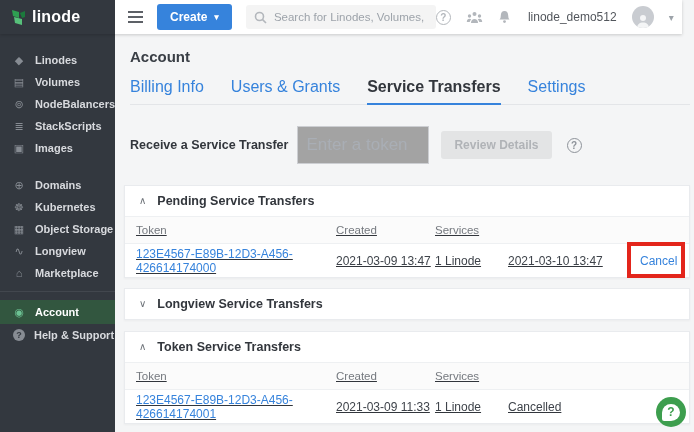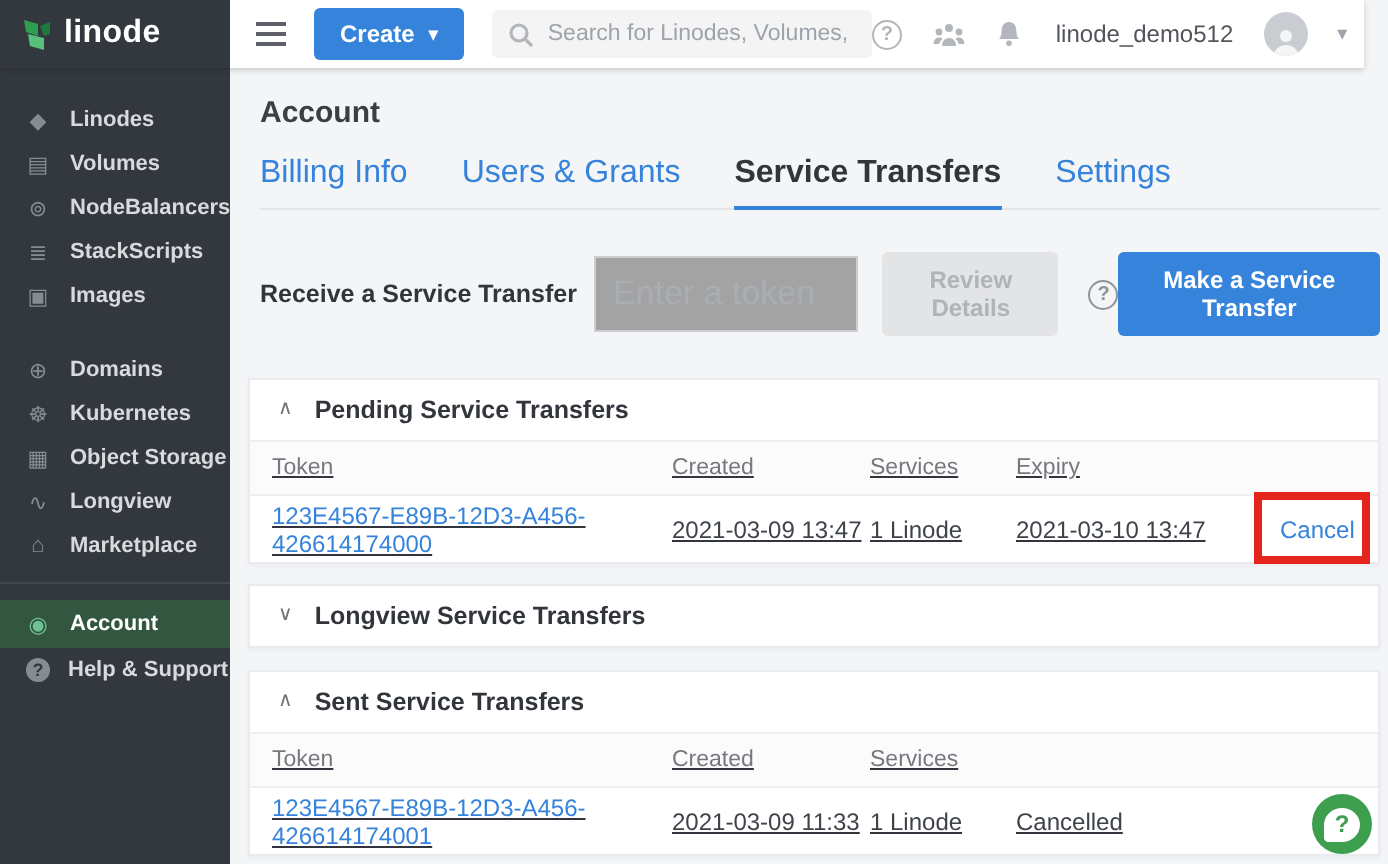--- a/index.html
+++ b/index.html
@@ -263,33 +263,31 @@
     <div class="tab">Users &amp; Grants</div>
     <div class="tab active">Service Transfers</div>
     <div class="tab">Settings</div>
   </div>
 
   <div class="receive-row">
     <span class="receive-label">Receive a Service Transfer</span>
     <input class="token-input" type="text" placeholder="Enter a token" style="">
     <button class="review-btn" disabled="">Review Details</button>
     <span class="inline-help">?</span>
-    <button class="make-btn">Make a Service Transfer</button>
   </div>
 
   <section class="card pending">
     <div class="card-head">
       <span class="chev">∧</span>
       <span class="card-title">Pending Service Transfers</span>
     </div>
     <div class="tgrid cols5 thead">
       <span class="th">Token</span>
       <span class="th">Created</span>
       <span class="th">Services</span>
-      <span class="th">Expiry</span>
       <span class="th"></span>
     </div>
     <div class="tgrid cols5 trow">
       <span class="td"><a class="link">123E4567-E89B-12D3-A456-426614174000</a></span>
       <span class="td">2021-03-09 13:47</span>
       <span class="td">1 Linode</span>
       <span class="td">2021-03-10 13:47</span>
       <span class="td cell-action">
         <span class="cancel-wrap">
           <span class="red-box"></span>
@@ -302,21 +300,21 @@
   <section class="card received">
     <div class="card-head">
       <span class="chev">∨</span>
       <span class="card-title">Longview Service Transfers</span>
     </div>
   </section>
 
   <section class="card sent">
     <div class="card-head">
       <span class="chev">∧</span>
-      <span class="card-title">Sent Service Transfers</span>
+      <span class="card-title">Token Service Transfers</span>
     </div>
     <div class="tgrid cols4 thead">
       <span class="th">Token</span>
       <span class="th">Created</span>
       <span class="th">Services</span>
     </div>
     <div class="tgrid cols4 trow">
       <span class="td"><a class="link">123E4567-E89B-12D3-A456-426614174001</a></span>
       <span class="td">2021-03-09 11:33</span>
       <span class="td">1 Linode</span>

